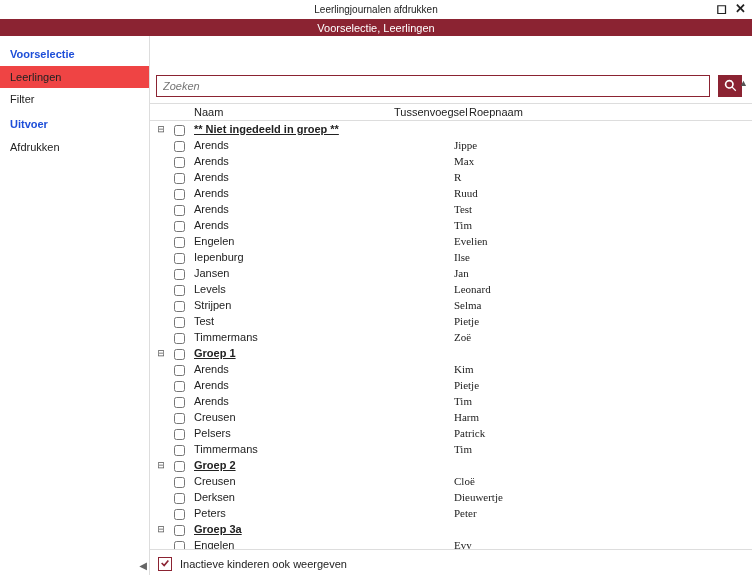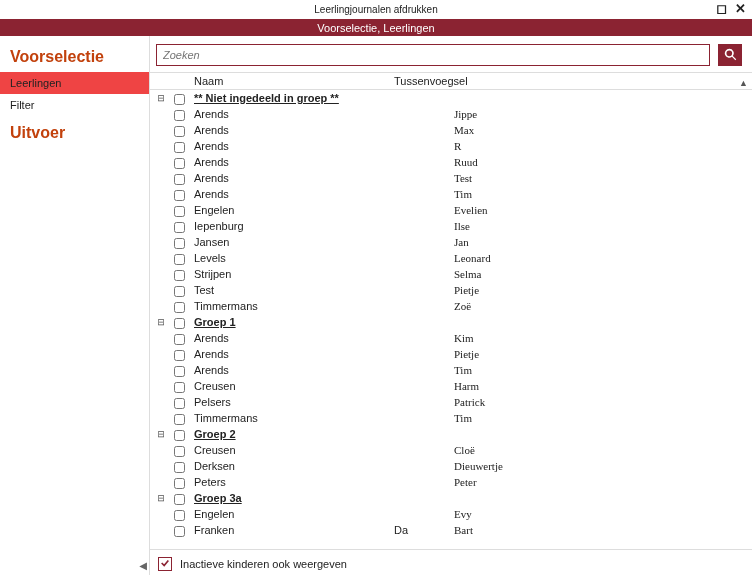--- a/index.html
+++ b/index.html
@@ -50,23 +50,23 @@
     height: calc(575px - 20px - 16px);
   }
   .sidebar {
     width: 150px;
     background: #fff;
     border-right: 1px solid #ddd;
     padding-top: 4px;
     position: relative;
   }
   .sidebar .section-header {
-    color: #c2410c;
+    color: #1d4ed8;
     font-weight: bold;
-    font-size: 16px;
+    font-size: 11px;
     padding: 8px 10px 6px 10px;
   }
   .sidebar .sidebar-item {
     padding: 5px 10px 5px 10px;
     color: #222;
     cursor: pointer;
   }
   .sidebar .sidebar-item.active {
     background: #ef4444;
   }
@@ -81,20 +81,21 @@
   .main {
     flex: 1;
     display: flex;
     flex-direction: column;
     position: relative;
   }
   .searchrow {
     display: flex;
     padding: 8px 10px 6px 6px;
     gap: 8px;
+    margin-top: 31px;
   }
   .searchbox {
     flex: 1;
     border: 1px solid #8b2332;
     height: 22px;
     padding: 0 6px;
     font-size: 11px;
     font-style: italic;
     color: #888;
     outline: none;
@@ -185,20 +186,21 @@
   <span>Voorselectie, Leerlingen</span>
 </div>
 
 <div class="body">
   <div class="sidebar">
     <div id="sidebar-content">
         <div class="section-header">Voorselectie</div>
         <div class="sidebar-item active">Leerlingen</div>
         <div class="sidebar-item">Filter</div>
         <div class="section-header">Uitvoer</div>
+        <div class="sidebar-item">Afdrukken</div>
       </div>
     <div class="sidebar-collapse">◀</div>
   </div>
 
   <div class="main">
     <div class="searchrow">
       <input class="searchbox" placeholder="Zoeken" style="">
       <div class="searchbtn">
         <span>
           <svg viewBox="0 0 16 16">
@@ -206,20 +208,21 @@
             </svg>
         </span>
       </div>
     </div>
 
     <div class="grid-header">
       <div class="col-toggle"></div>
       <div class="col-check"></div>
       <div class="col-naam">Naam</div>
       <div class="col-tv">Tussenvoegsel</div>
+      <div class="col-roepnaam">Roepnaam</div>
     </div>
     <div class="sort-indicator">▲</div>
 
     <div class="grid-body" id="grid-body">
         <div class="row group-row">
           <div class="col-toggle">⊟</div>
           <div class="col-check"><input type="checkbox" style=""></div>
           <div class="col-naam">** Niet ingedeeld in groep **</div>
           <div class="col-tv"></div>
           <div class="col-roepnaam"></div>

